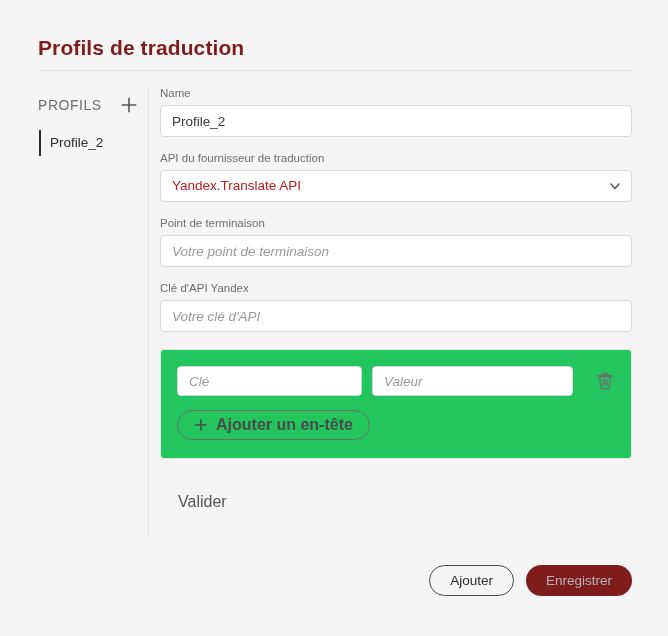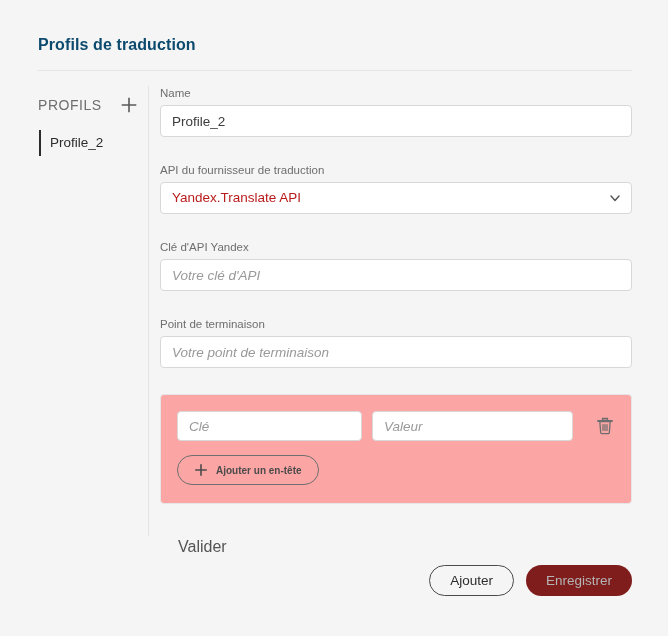--- a/index.html
+++ b/index.html
@@ -21,23 +21,23 @@
     height: 636px;
     background: #f5f5f5;
     box-sizing: border-box;
   }
 
   
   .title {
     position: absolute;
     left: 38px;
     top: 36px;
-    font-size: 16px;
+    font-size: 21px;
     font-weight: 700;
-    color: #0c4a6e;
+    color: #7f1d1d;
     letter-spacing: 0.1px;
   }
   .title-divider {
     position: absolute;
     left: 38px;
     top: 70px;
     width: 594px;
     height: 1px;
     background: #e4e4e4;
   }
@@ -128,21 +128,21 @@
     top: 0;
     width: 472px;
   }
 
   .field-label {
     font-size: 11.5px;
     color: #6e6e6e;
     margin-bottom: 5px;
     line-height: 14px;
   }
-  .field-block { margin-bottom: 26px; }
+  .field-block { margin-bottom: 14px; }
 
   .text-input {
     box-sizing: border-box;
     width: 472px;
     height: 32px;
     background: #ffffff;
     border: 1px solid #d8d8d8;
     border-radius: 4px;
     padding: 0 11px;
     font-family: "Liberation Sans", sans-serif;
@@ -184,21 +184,21 @@
     pointer-events: none;
   }
 
   
   .headers-panel {
     box-sizing: border-box;
     position: relative;
     width: 472px;
     margin-top: 17px;
     padding: 16px 16px 18px 16px;
-    background: #fca5a5;
+    background: #22c55e;
     border: 1px solid #e6e6e6;
     border-radius: 4px;
   }
   .header-row {
     display: flex;
     align-items: center;
     gap: 10px;
   }
   .header-key {
     width: 185px;
@@ -221,21 +221,21 @@
     align-items: center;
     justify-content: flex-end;
     gap: 8px;
     height: 30px;
     padding: 0 16px;
     margin-top: 14px;
     background: transparent;
     border: 1.5px solid #6e6e6e;
     border-radius: 15px;
     font-family: "Liberation Sans", sans-serif;
-    font-size: 10px;
+    font-size: 16px;
     font-weight: 700;
     color: #4b4b4b;
     cursor: pointer;
   }
 
   
   .quiet-btn {
     display: inline-block;
     margin-top: 30px;
     margin-left: 12px;
@@ -319,27 +319,27 @@
         <div class="field-label">API du fournisseur de traduction</div>
         <div class="select-wrap">
           <div class="select-box">Yandex.Translate API</div>
           <svg class="chevron" viewBox="0 0 14 14">
             <path d="M3 5 L7 9.5 L11 5" fill="none" stroke="#5a5a5a" stroke-width="1.5" stroke-linecap="round" stroke-linejoin="round"></path>
           </svg>
         </div>
       </div>
 
       <div class="field-block">
+        <div class="field-label">Point de terminaison</div>
+        <input class="text-input" type="text" placeholder="Votre point de terminaison" style="">
+      </div>
+
+      <div class="field-block">
         <div class="field-label">Clé d'API Yandex</div>
         <input class="text-input" type="text" placeholder="Votre clé d'API" style="">
-      </div>
-
-      <div class="field-block">
-        <div class="field-label">Point de terminaison</div>
-        <input class="text-input" type="text" placeholder="Votre point de terminaison" style="">
       </div>
 
       <div class="headers-panel">
         <div class="header-row">
           <input class="text-input header-key" type="text" placeholder="Clé" style="">
           <input class="text-input header-value" type="text" placeholder="Valeur" style="">
           <div class="trash-btn">
             <svg width="24" height="24" viewBox="0 0 24 24">
               <path d="M9.5 4.5 h5 v2 h-5 z" fill="none" stroke="#6e6e6e" stroke-width="1.3"></path>
               <path d="M5 7 h14" stroke="#6e6e6e" stroke-width="1.8" stroke-linecap="round"></path>

